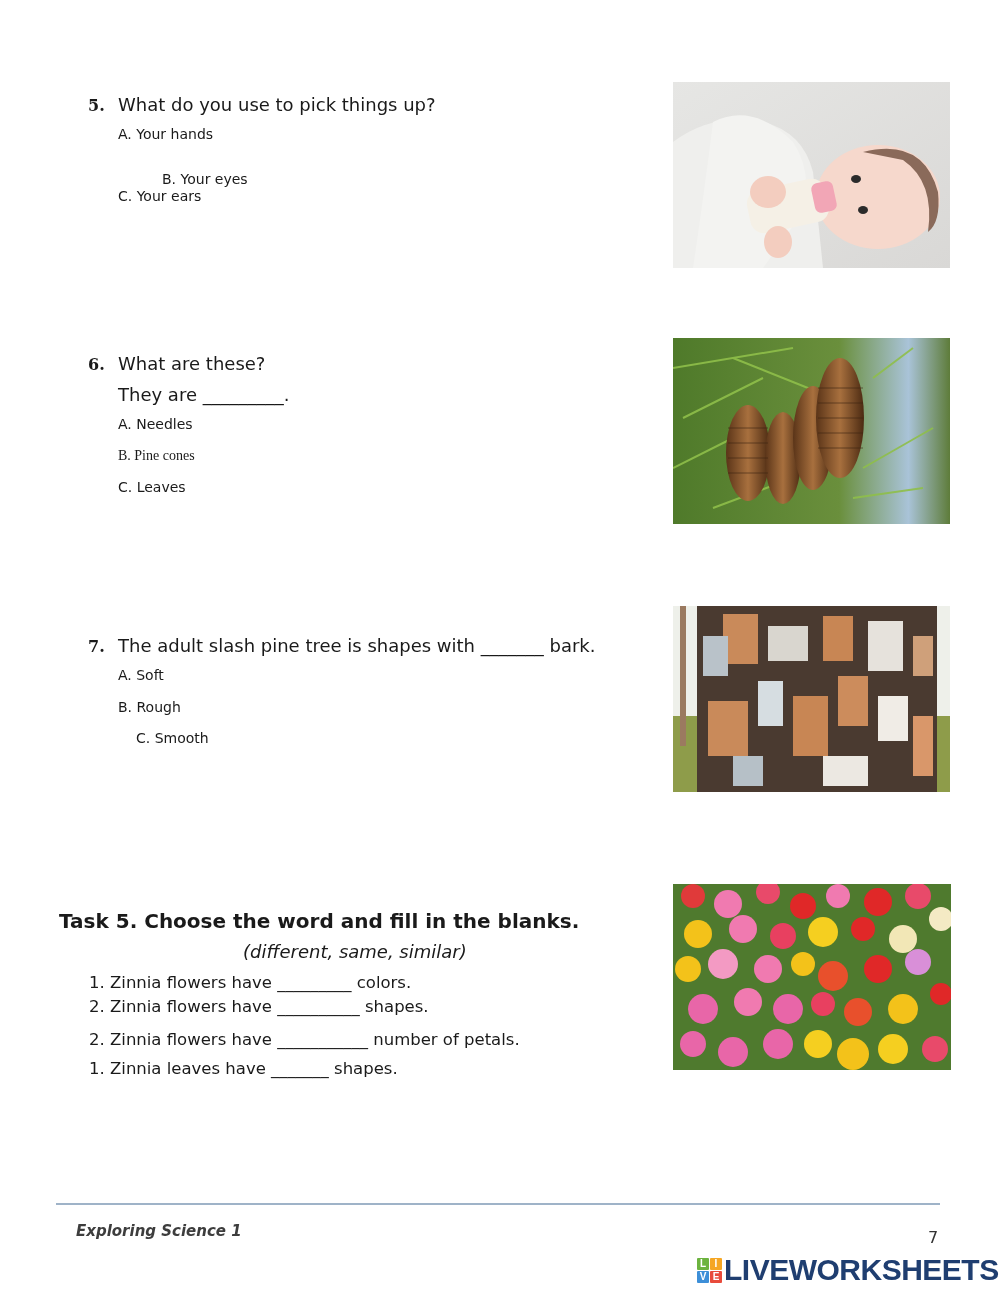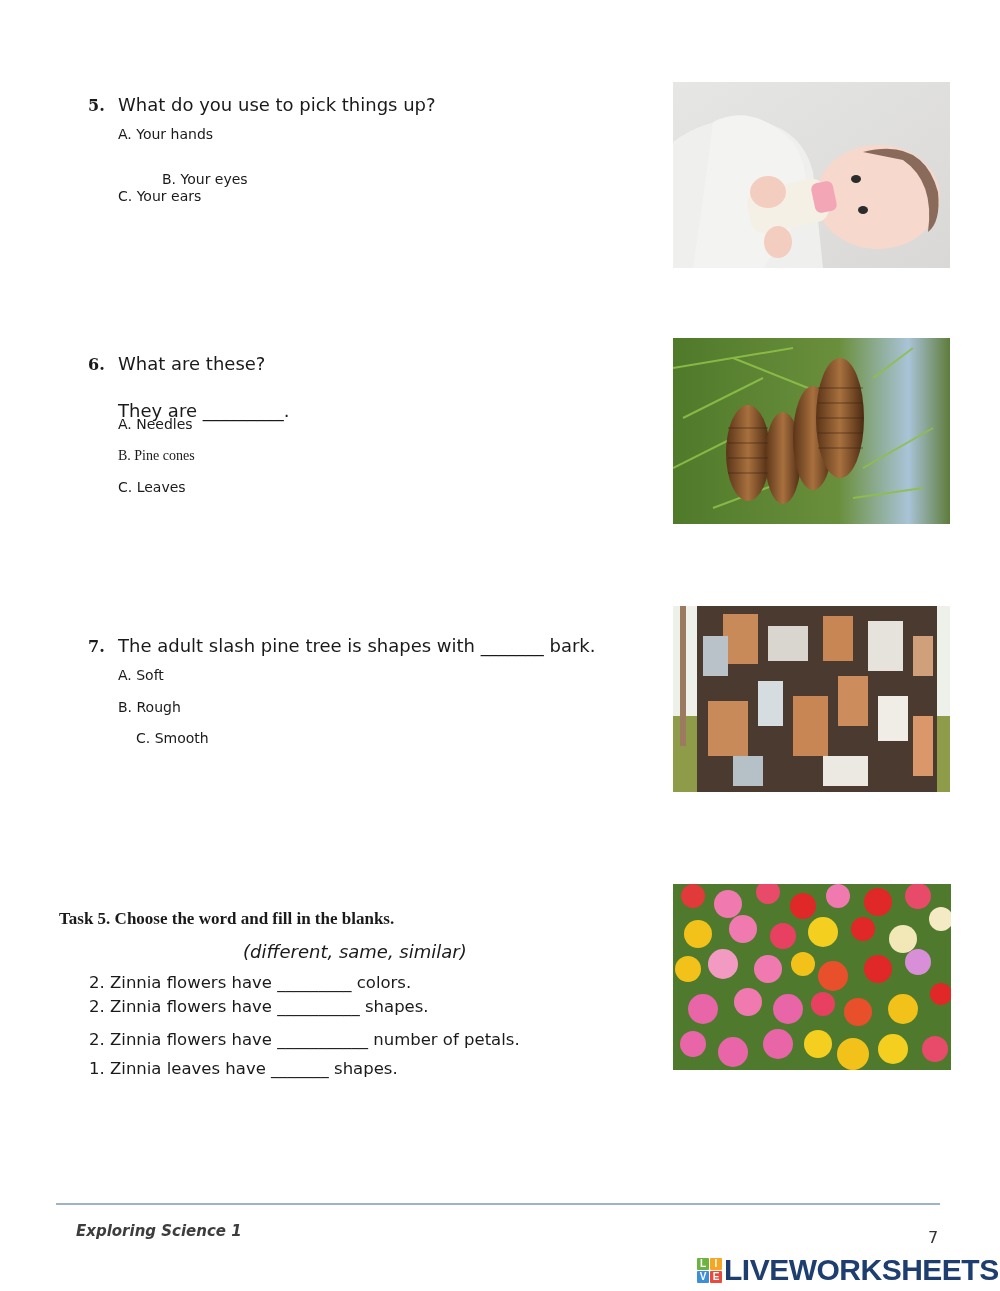--- a/index.html
+++ b/index.html
@@ -2,21 +2,21 @@
 <html><head>
 <meta charset="utf-8">
 <style>
   html, body { margin: 0; padding: 0; }
   body { width: 1000px; height: 1291px; background: #ffffff; position: relative; overflow: hidden;
          font-family: "DejaVu Sans", sans-serif; color: #1a1a1a; }
   .abs { position: absolute; }
   .qnum { font-family: "DejaVu Serif", serif; font-weight: bold; font-size: 16px; }
   .txt { font-size: 18px; letter-spacing: 0px; white-space: nowrap; }
   .opt { font-size: 14px; white-space: nowrap; }
-  .task-title { font-weight: bold; font-size: 17px; white-space: nowrap; font-family: Liberation Serif, serif; }
+  .task-title { font-weight: bold; font-size: 20px; white-space: nowrap; }
   .task-words { font-style: italic; font-size: 18px; white-space: nowrap; }
   .task-item { font-size: 16.5px; white-space: nowrap; }
   .photo { position: absolute; overflow: hidden; }
   .footer-line { position: absolute; left: 56px; top: 1203px; width: 884px; height: 2px; background: #9fb3c8; }
   .footer-title { font-style: italic; font-weight: bold; font-size: 15px; color: #3d3d3d; white-space: nowrap; }
   .page-num { font-size: 16px; color: #333; }
   .lw-brand { font-family: "Liberation Sans", sans-serif; font-weight: bold; font-size: 30px; color: #1f3e70; letter-spacing: -0.5px; white-space: nowrap; }
   .lw-logo { display: inline-grid; grid-template-columns: 12px 12px; grid-template-rows: 12px 12px; gap: 1px; vertical-align: middle; margin-right: 2px; }
   .lw-logo span { font-family: "Liberation Sans", sans-serif; font-weight: bold; font-size: 10px; color: #fff; display:flex; align-items:center; justify-content:center; border-radius: 1px; }
 </style>
@@ -49,21 +49,21 @@
     <rect x="75" y="102" width="80" height="44" rx="14" fill="#f5f0e6" transform="rotate(-12 115 124)"></rect>
     <rect x="140" y="100" width="22" height="30" rx="6" fill="#f2a6b6" transform="rotate(-12 151 115)"></rect>
     <ellipse cx="95" cy="110" rx="18" ry="16" fill="#f3cdbf"></ellipse>
     <ellipse cx="105" cy="160" rx="14" ry="16" fill="#f3cdbf"></ellipse>
   </svg>
 </div>
 
 <div>
   <div class="abs qnum" style="left:88px; top:355px;">6.</div>
   <div class="abs txt" style="left:118px; top:353px;">What are these?</div>
-  <div class="abs txt" style="left:118px; top:384px;margin-top:16px;">They are _________.</div>
+  <div class="abs txt" style="left:118px; top:384px;">They are _________.</div>
   <div class="abs opt" style="left:118px; top:416px;">A.  Needles</div>
   <div class="abs opt" style="left:118px; top:448px;font-family:Liberation Serif, serif;">B.  Pine cones</div>
   <div class="abs opt" style="left:118px; top:479px;">C.  Leaves</div>
 </div>
 
 <div class="photo" style="left:673px; top:338px; width:277px; height:186px;">
   <svg width="277" height="186" viewBox="0 0 277 186">
     <defs>
       <linearGradient id="pcb" x1="0" y1="0" x2="1" y2="0">
         <stop offset="0" stop-color="#4f7a2a"></stop>
@@ -128,21 +128,21 @@
       <rect x="240" y="110" width="20" height="60" fill="#d9976a"></rect>
       <rect x="60" y="150" width="30" height="30" fill="#b6c0c7"></rect>
       <rect x="150" y="150" width="45" height="30" fill="#ece8e2"></rect>
     </g>
   </svg>
 </div>
 
 <div>
   <div class="abs task-title" style="left:59px; top:909px;">Task 5. Choose the word and fill in the blanks.</div>
   <div class="abs task-words" style="left:243px; top:941px;">(different, same, similar)</div>
-  <div class="abs task-item" style="left:89px; top:973px;">2.   Zinnia flowers have _________ colors.</div>
+  <div class="abs task-item" style="left:89px; top:973px;">1.   Zinnia flowers have _________ colors.</div>
   <div class="abs task-item" style="left:89px; top:949px;margin-top:48px;">2.   Zinnia flowers have __________ shapes.</div>
   <div class="abs task-item" style="left:89px; top:1030px;">2.   Zinnia flowers have ___________ number of petals.</div>
   <div class="abs task-item" style="left:89px; top:1059px;">1.   Zinnia leaves have _______ shapes.</div>
 </div>
 
 <div class="photo" style="left:673px; top:884px; width:278px; height:186px;">
   <svg width="278" height="186" viewBox="0 0 278 186">
     <rect width="278" height="186" fill="#4f7a2e"></rect>
     <g>
       <circle cx="20" cy="12" r="12" fill="#e03a3a"></circle>

